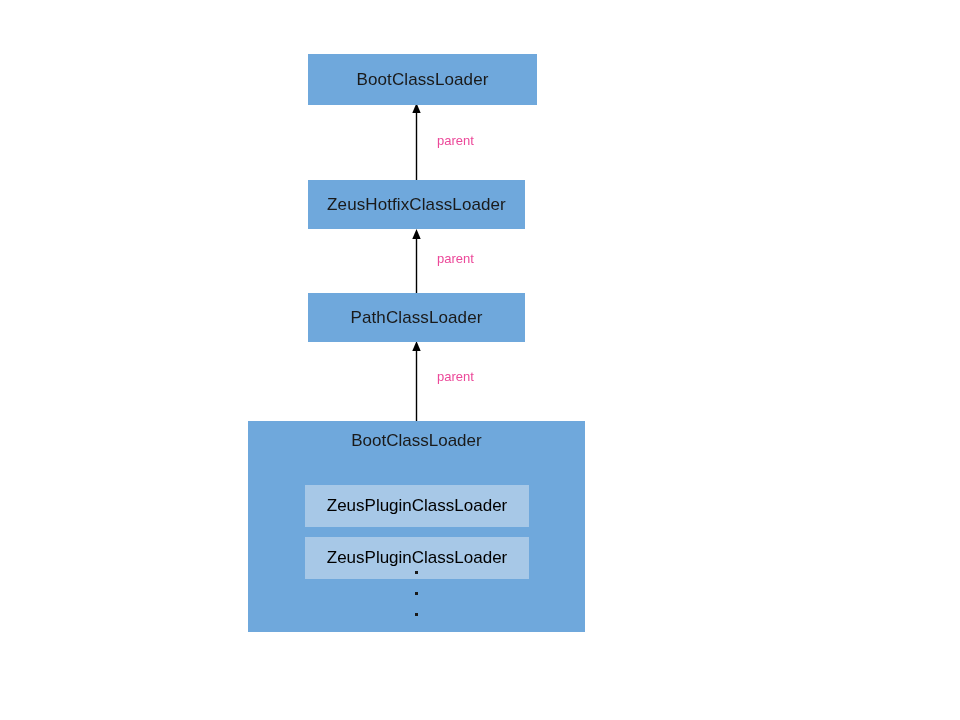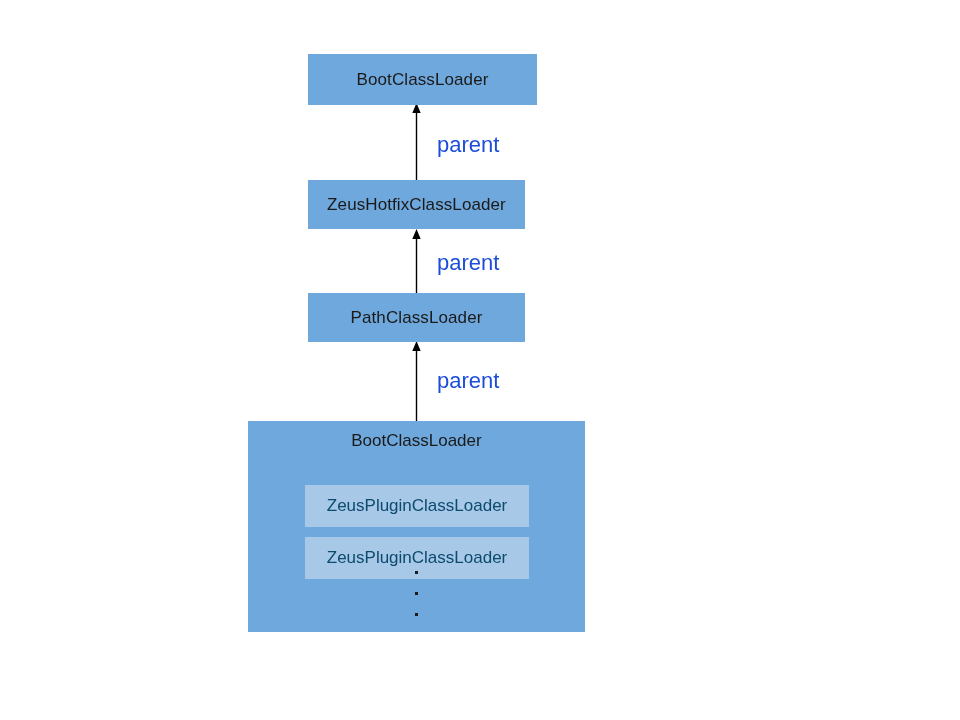--- a/index.html
+++ b/index.html
@@ -63,21 +63,21 @@
     color: #1a1a1a;
     white-space: nowrap;
   }
   .plugin-box {
     position: absolute;
     box-sizing: border-box;
     left: 57px;
     width: 224px;
     height: 42px;
     background: #A7C8E7;
-    color: #0c4a6e;
+    color: #000000;
     font-size: 17px;
     display: flex;
     align-items: center;
     justify-content: center;
     white-space: nowrap;
   }
   #plugin-box-0 { top: 64px; }
   #plugin-box-1 { top: 116px; }
 
   .ellipsis-dots {
@@ -112,22 +112,22 @@
     stroke-width: 1.4;
     fill: none;
   }
   .edge-head {
     fill: #000000;
   }
 
   
   .edge-label {
     position: absolute;
-    font-size: 22px;
-    color: #1d4ed8;
+    font-size: 13px;
+    color: #ec4899;
     white-space: nowrap;
     line-height: 1;
   }
   #edge-label-0 { left: 437px; top: 134px; }
   #edge-label-1 { left: 437px; top: 252px; }
   #edge-label-2 { left: 437px; top: 370px; }
 </style>
 </head>
 <body>
 

